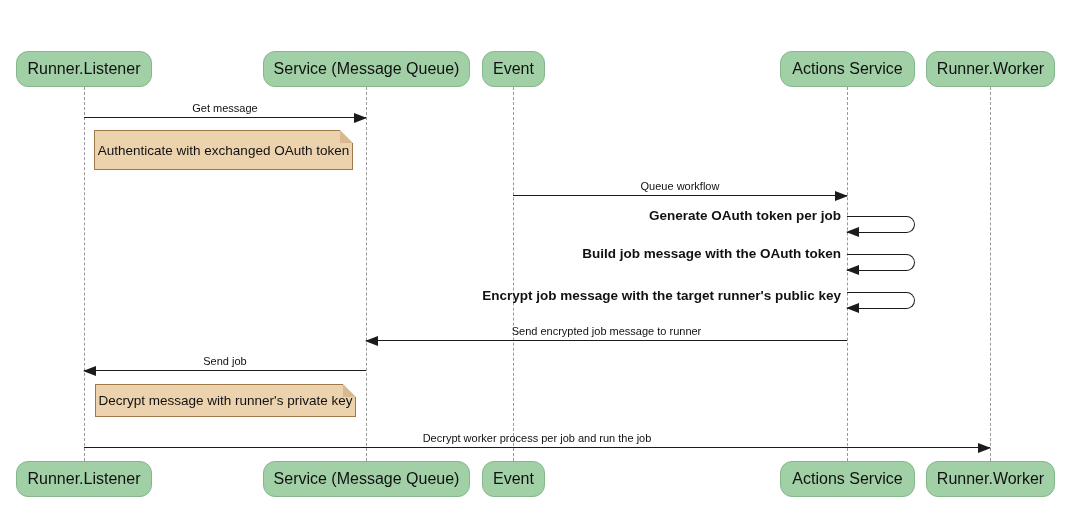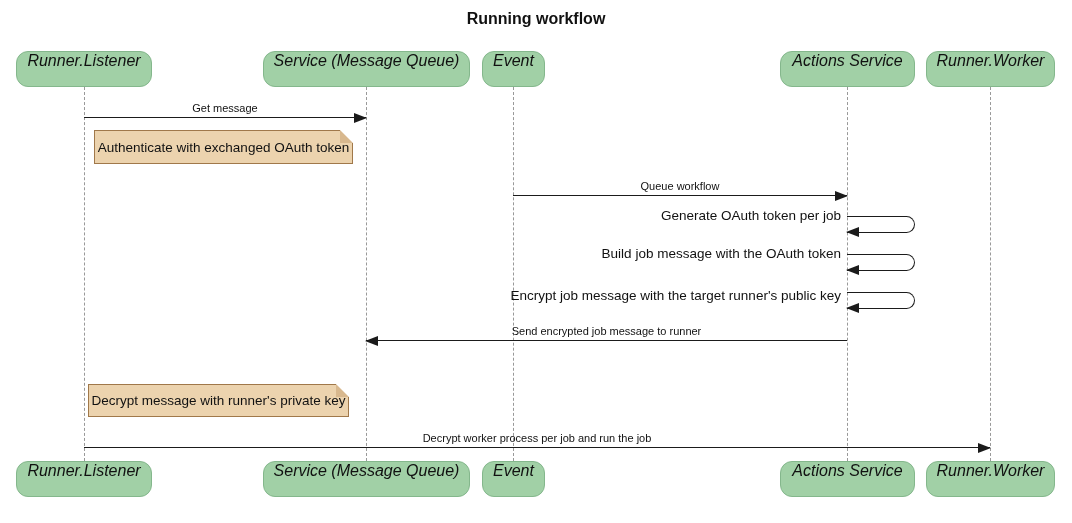--- a/index.html
+++ b/index.html
@@ -29,24 +29,23 @@
   .lifeline{
     position:absolute;top:87px;height:374px;width:0;
     border-left:1px dashed var(--lifeline);
   }
   .actor{
     position:absolute;height:36px;
     background:var(--actor-fill);
     border:1px solid var(--actor-border);
     border-radius:12px;
     box-sizing:border-box;
-    display:flex;justify-content:center;
+    display:flex;align-items:center;justify-content:center;
     font-size:16px;color:var(--text);
     white-space:nowrap;
-    font-style:italic;
   }
   .msg{position:absolute;}
   .msg-text{
     display:block;text-align:center;
     font-size:11px;line-height:14px;white-space:nowrap;color:var(--text);
   }
   .msg-line{
     position:relative;height:1.4px;background:var(--arrow);margin-top:2px;
   }
   .arrowhead{position:absolute;width:0;height:0;}
@@ -80,29 +79,28 @@
     border-radius:0 9px 9px 0;
     background:transparent;
   }
   .loop .arrowhead{
     left:-1px;bottom:-5px;
     border-top:5px solid transparent;border-bottom:5px solid transparent;
     border-right:13px solid var(--arrow);
   }
   .loop-text{
     position:absolute;text-align:right;
-    font-size:13.5px;line-height:16px;white-space:nowrap;color:var(--text);
+    font-size:13.5px;line-height:16px;white-space:nowrap;color:var(--text);font-weight:bold;
   }
 </style>
 </head>
 <body>
 
 <div id="diagram">
 
-  <div class="title">Running workflow</div>
 
   <div class="lifeline" style="left:83.5px"></div>
   <div class="lifeline" style="left:365.5px"></div>
   <div class="lifeline" style="left:512.5px"></div>
   <div class="lifeline" style="left:846.5px"></div>
   <div class="lifeline" style="left:989.5px"></div>
 
   <div class="actor" style="left:16px;top:51px;width:136px">
       <span>Runner.Listener</span>
     </div>
@@ -119,21 +117,21 @@
       <span>Runner.Worker</span>
     </div>
 
   <div class="msg arrow-right" style="left:84px;top:101px;width:282px">
     <span class="msg-text">Get message</span>
     <div class="msg-line">
         <span class="arrowhead"></span>
       </div>
   </div>
 
-  <div class="note" style="left:94px;top:130px;width:259px;height:34px">
+  <div class="note" style="left:94px;top:130px;width:259px;height:40px">
     <span>Authenticate with exchanged OAuth token</span>
   </div>
 
   <div class="msg arrow-right" style="left:513px;top:179px;width:334px">
     <span class="msg-text">Queue workflow</span>
     <div class="msg-line">
         <span class="arrowhead"></span>
       </div>
   </div>
 
@@ -152,22 +150,28 @@
     <span class="arrowhead"></span>
   </div>
 
   <div class="msg arrow-left" style="left:366px;top:324px;width:481px">
     <span class="msg-text">Send encrypted job message to runner</span>
     <div class="msg-line">
         <span class="arrowhead"></span>
       </div>
   </div>
 
+  <div class="msg arrow-left" style="left:84px;top:354px;width:282px">
+    <span class="msg-text">Send job</span>
+    <div class="msg-line">
+        <span class="arrowhead"></span>
+      </div>
+  </div>
 
-  <div class="note" style="left:88px;top:384px;width:261px;height:33px">
+  <div class="note" style="left:95px;top:384px;width:261px;height:33px">
     <span>Decrypt message with runner's private key</span>
   </div>
 
   <div class="msg arrow-right" style="left:84px;top:431px;width:906px">
     <span class="msg-text">Decrypt worker process per job and run the job</span>
     <div class="msg-line">
         <span class="arrowhead"></span>
       </div>
   </div>
 

